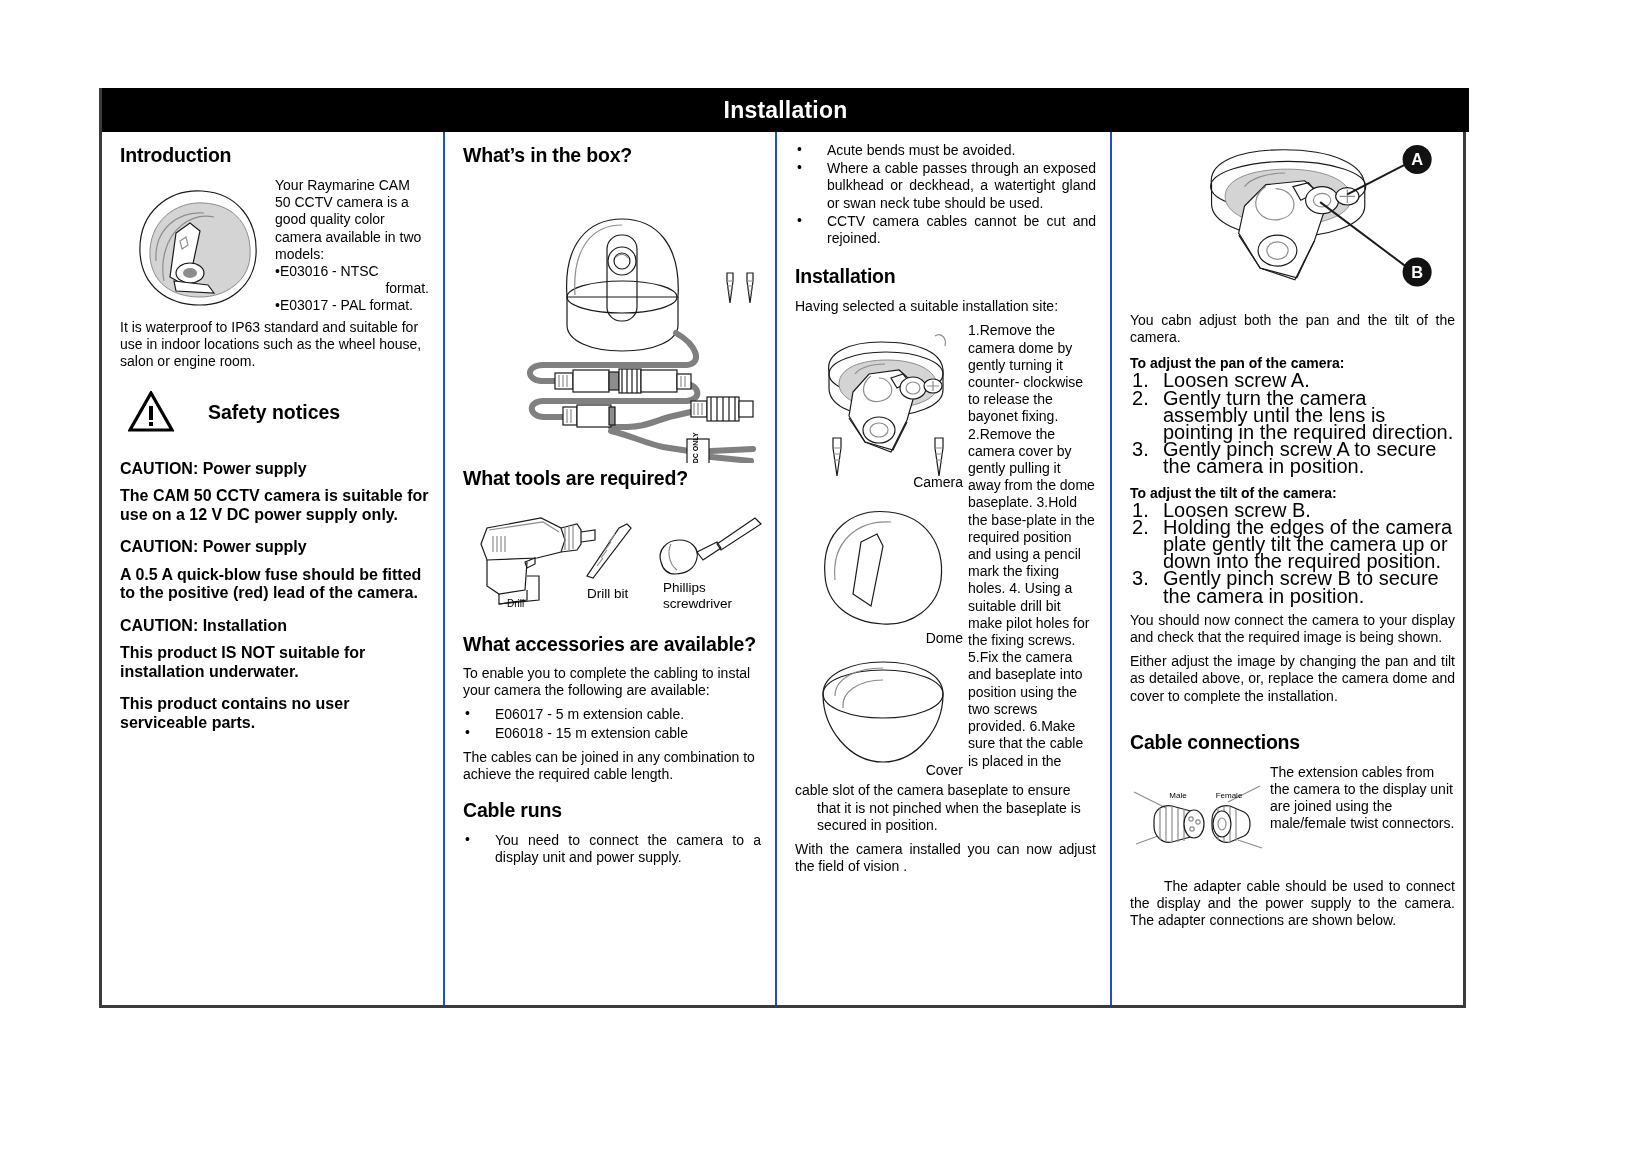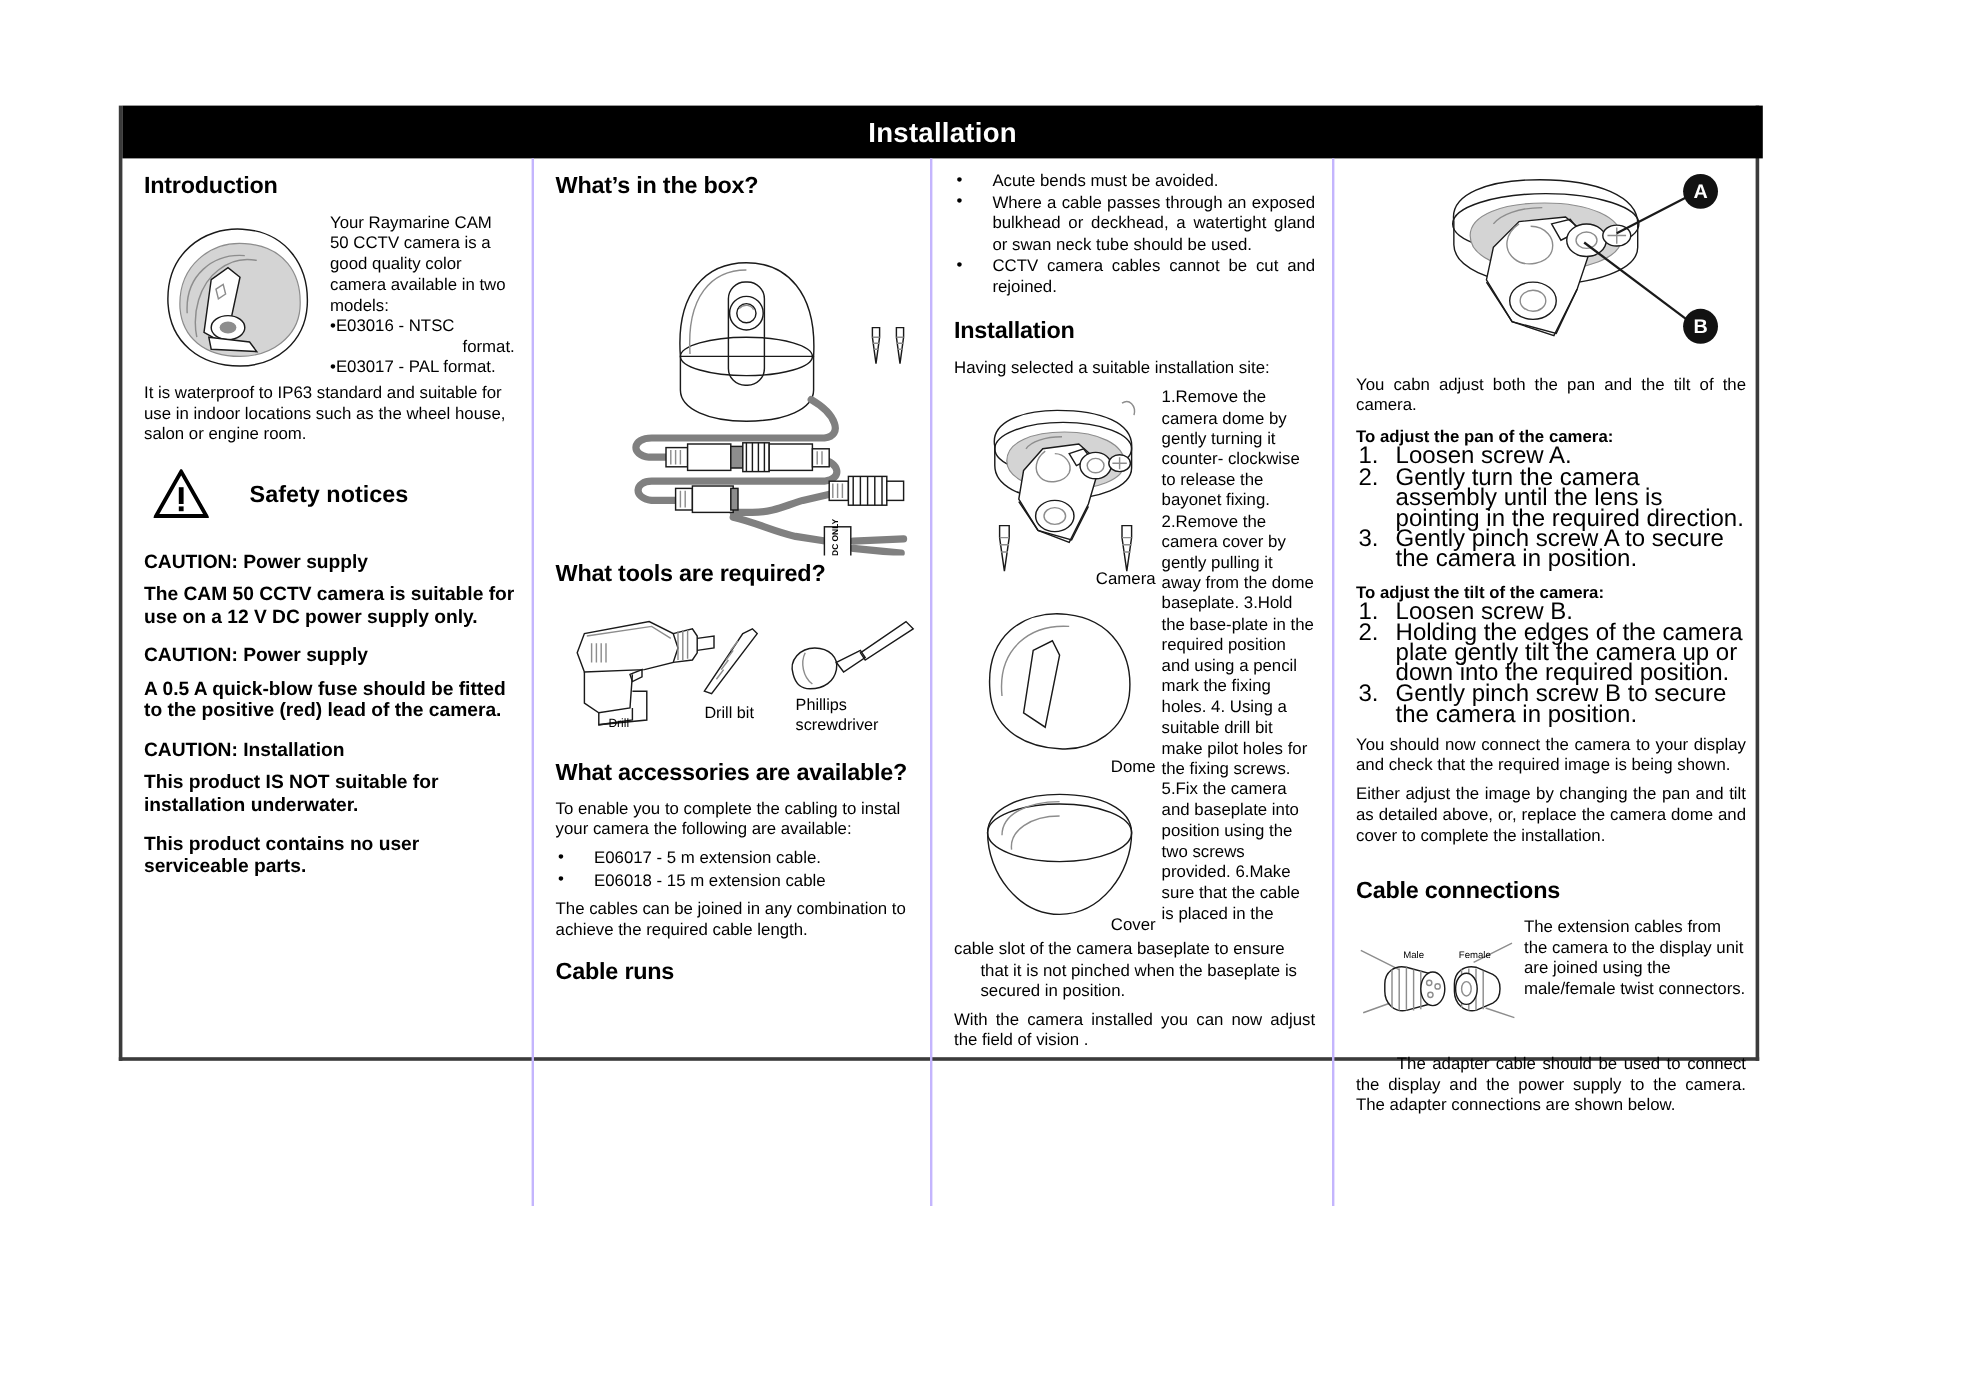--- a/index.html
+++ b/index.html
@@ -6,21 +6,21 @@
   html, body {
     margin: 0; padding: 0;
     width: 1637px; height: 1157px;
     background: #ffffff;
     font-family: "Liberation Sans", sans-serif;
     -webkit-font-smoothing: antialiased;
   }
   #page {
     position: absolute;
     left: 99px; top: 88px;
-    width: 1367px; height: 796px;
+    width: 1367px; height: 920px;
     border-left: 3px solid #3b3b3b;
     border-right: 3px solid #3b3b3b;
     border-bottom: 3px solid #3b3b3b;
     padding-left: 28px;
   }
   #titlebar {
     position: absolute;
     left: 0; top: 0;
     width: 1367px; height: 44px;
     background: #000000;
@@ -32,21 +32,21 @@
   }
   .cols {
     position: absolute;
     left: 0; top: 44px;
     width: 1367px; height: 873px;
     display: flex;
   }
   .col {
     position: relative;
     padding: 8px 14px 0 18px;
-    border-right: 2px solid #c4b5fd;
+    border-right: 2px solid #1d4ed8;
     overflow: hidden;
   }
   .col:last-child { border-right: none; }
   .c1 { width: 343px; }
   .c2 { width: 332px; }
   .c3 { width: 335px; }
   .c4 { width: 357px; }
 
   h2.sec {
     font-size: 19.5px;
@@ -276,20 +276,21 @@
       <h2 class="sec" style="line-height:21px;margin-top:12px">What accessories are available?</h2>
       <p>To enable you to complete the cabling to instal your camera the following are available:</p>
       <ul class="b">
         <li>E06017 - 5 m extension cable.</li>
         <li>E06018 - 15 m extension cable</li>
       </ul>
       <p>The cables can be joined in any combination to achieve the required cable length.</p>
 
       <h2 class="sec" style="margin-top:16px">Cable runs</h2>
       <ul class="b">
+        <li>You need to connect the camera to a display unit and power supply.</li>
       </ul>
     </div>
 
     <div class="col c3">
       <ul class="b" style="margin-top:2px">
         <li>Acute bends must be avoided.</li>
         <li>Where a cable passes through an exposed bulkhead or deckhead, a watertight gland or swan neck tube should be used.</li>
         <li>CCTV camera cables cannot be cut and rejoined.</li>
       </ul>
 

